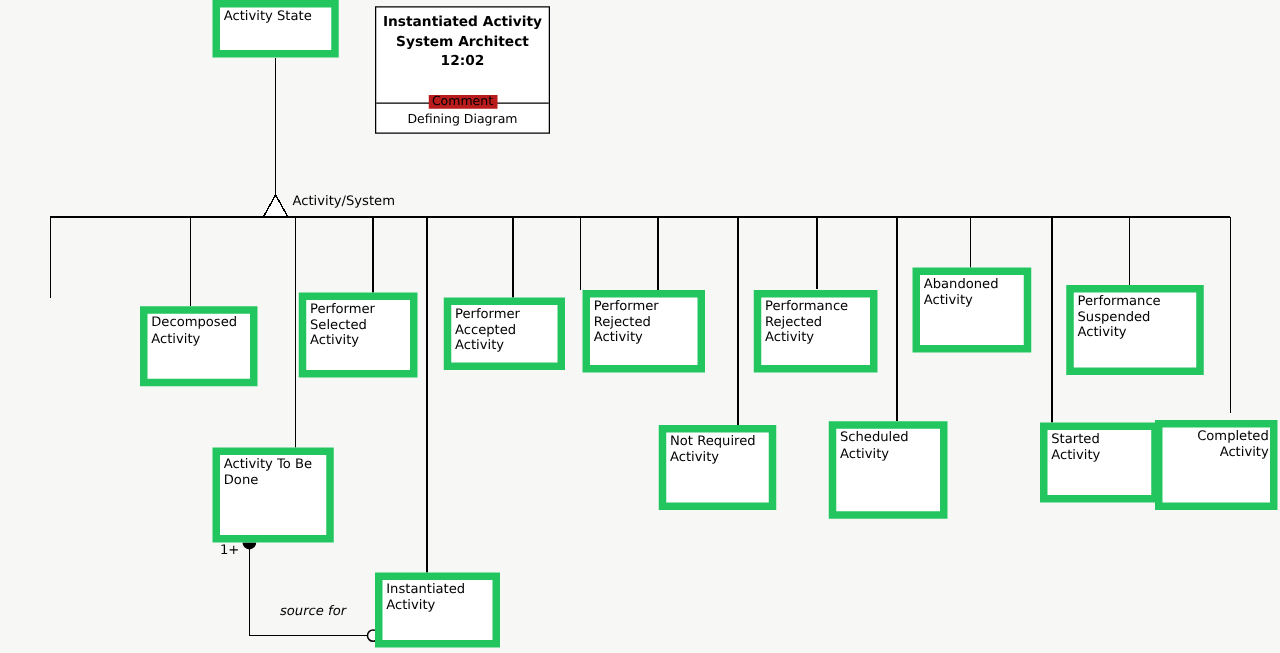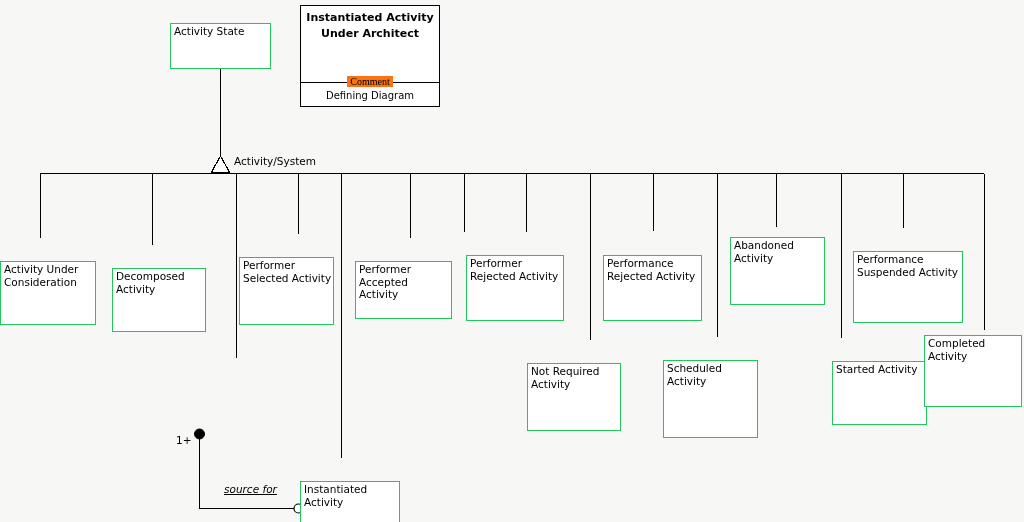--- a/index.html
+++ b/index.html
@@ -19,23 +19,22 @@
     position: absolute;
     left: 0;
     top: 0;
     width: 1024px;
     height: 522px;
     pointer-events: none;
   }
   .node {
     position: absolute;
     background: #ffffff;
-    border: 1px solid #22c55e;
+    border: 6px solid #22c55e;
     box-sizing: border-box;
-    margin-top: 23px;
   }
   .node .label {
     position: absolute;
     left: 3px;
     top: 1px;
     right: 1px;
     font-size: 10.5px;
     line-height: 12.5px;
     color: #000;
     white-space: pre-line;
@@ -69,23 +68,22 @@
   #titleblock .tb-sep-label {
     position: absolute;
     left: 0;
     top: 70px;
     width: 138px;
     text-align: center;
     font-size: 10px;
     color: #000;
   }
   #titleblock .tb-sep-label span {
-    background: #f97316;
+    background: #b91c1c;
     padding: 0 3px;
-    font-family: Liberation Serif, serif;
   }
   #titleblock .tb-foot {
     position: absolute;
     left: 0;
     top: 84px;
     width: 138px;
     text-align: center;
     font-size: 10px;
     color: #000;
   }
@@ -137,32 +135,29 @@
 
     <circle cx="298.5" cy="508.5" r="4.5" fill="#ffffff" stroke="#000000" stroke-width="1.2"></circle>
   </svg>
 
   <div class="node" style="left:170px; top:0px; width:101px; height:46px;">
     <div class="label">Activity State</div>
   </div>
 
   <div id="titleblock">
     <div class="tb-head">Instantiated Activity</div>
-    <div class="tb-head" style="padding-top:0">Under Architect</div>
+    <div class="tb-head" style="padding-top:0">System Architect</div>
+    <div class="tb-head" style="padding-top:0">12:02</div>
     <div class="tb-sep"></div>
     <div class="tb-sep-label"><span>Comment</span></div>
     <div class="tb-foot">Defining Diagram</div>
   </div>
 
   <div class="edge-label" style="left:234px; top:155px;">Activity/System</div>
 
-  <div class="node" style="left:0px; top:238px; width:96px; height:64px;">
-    <div class="label">Activity Under
-Consideration</div>
-  </div>
 
   <div class="node" style="left:112px; top:245px; width:94px; height:64px;">
     <div class="label">Decomposed
 Activity</div>
   </div>
 
   <div class="node" style="left:239px; top:234px; width:95px; height:68px;">
     <div class="label">Performer
 Selected Activity</div>
   </div>
@@ -185,38 +180,42 @@
   <div class="node" style="left:730px; top:214px; width:95px; height:68px;">
     <div class="label">Abandoned
 Activity</div>
   </div>
 
   <div class="node" style="left:853px; top:228px; width:110px; height:72px;">
     <div class="label">Performance
 Suspended Activity</div>
   </div>
 
+  <div class="node" style="left:170px; top:358px; width:97px; height:76px;">
+    <div class="label">Activity To Be
+Done</div>
+  </div>
 
   <div class="node" style="left:527px; top:340px; width:94px; height:68px;">
     <div class="label">Not Required
 Activity</div>
   </div>
 
   <div class="node" style="left:663px; top:337px; width:95px; height:78px;">
     <div class="label">Scheduled Activity</div>
   </div>
 
   <div class="node" style="left:832px; top:338px; width:95px; height:64px;">
     <div class="label">Started Activity</div>
   </div>
 
-  <div class="node" style="left:924px; top:312px; width:98px; height:72px;">
+  <div class="node" style="left:924px; top:336px; width:98px; height:72px;text-align:right;">
     <div class="label">Completed Activity</div>
   </div>
 
   <div class="node" style="left:300px; top:458px; width:100px; height:60px;">
     <div class="label">Instantiated Activity</div>
   </div>
 
   <div class="edge-label" style="left:176px; top:434px;">1+</div>
-  <div class="edge-label italic" style="left:224px; top:483px;text-decoration:underline;">source for</div>
+  <div class="edge-label italic" style="left:224px; top:483px;">source for</div>
 
 </div>
 
 </body></html>

